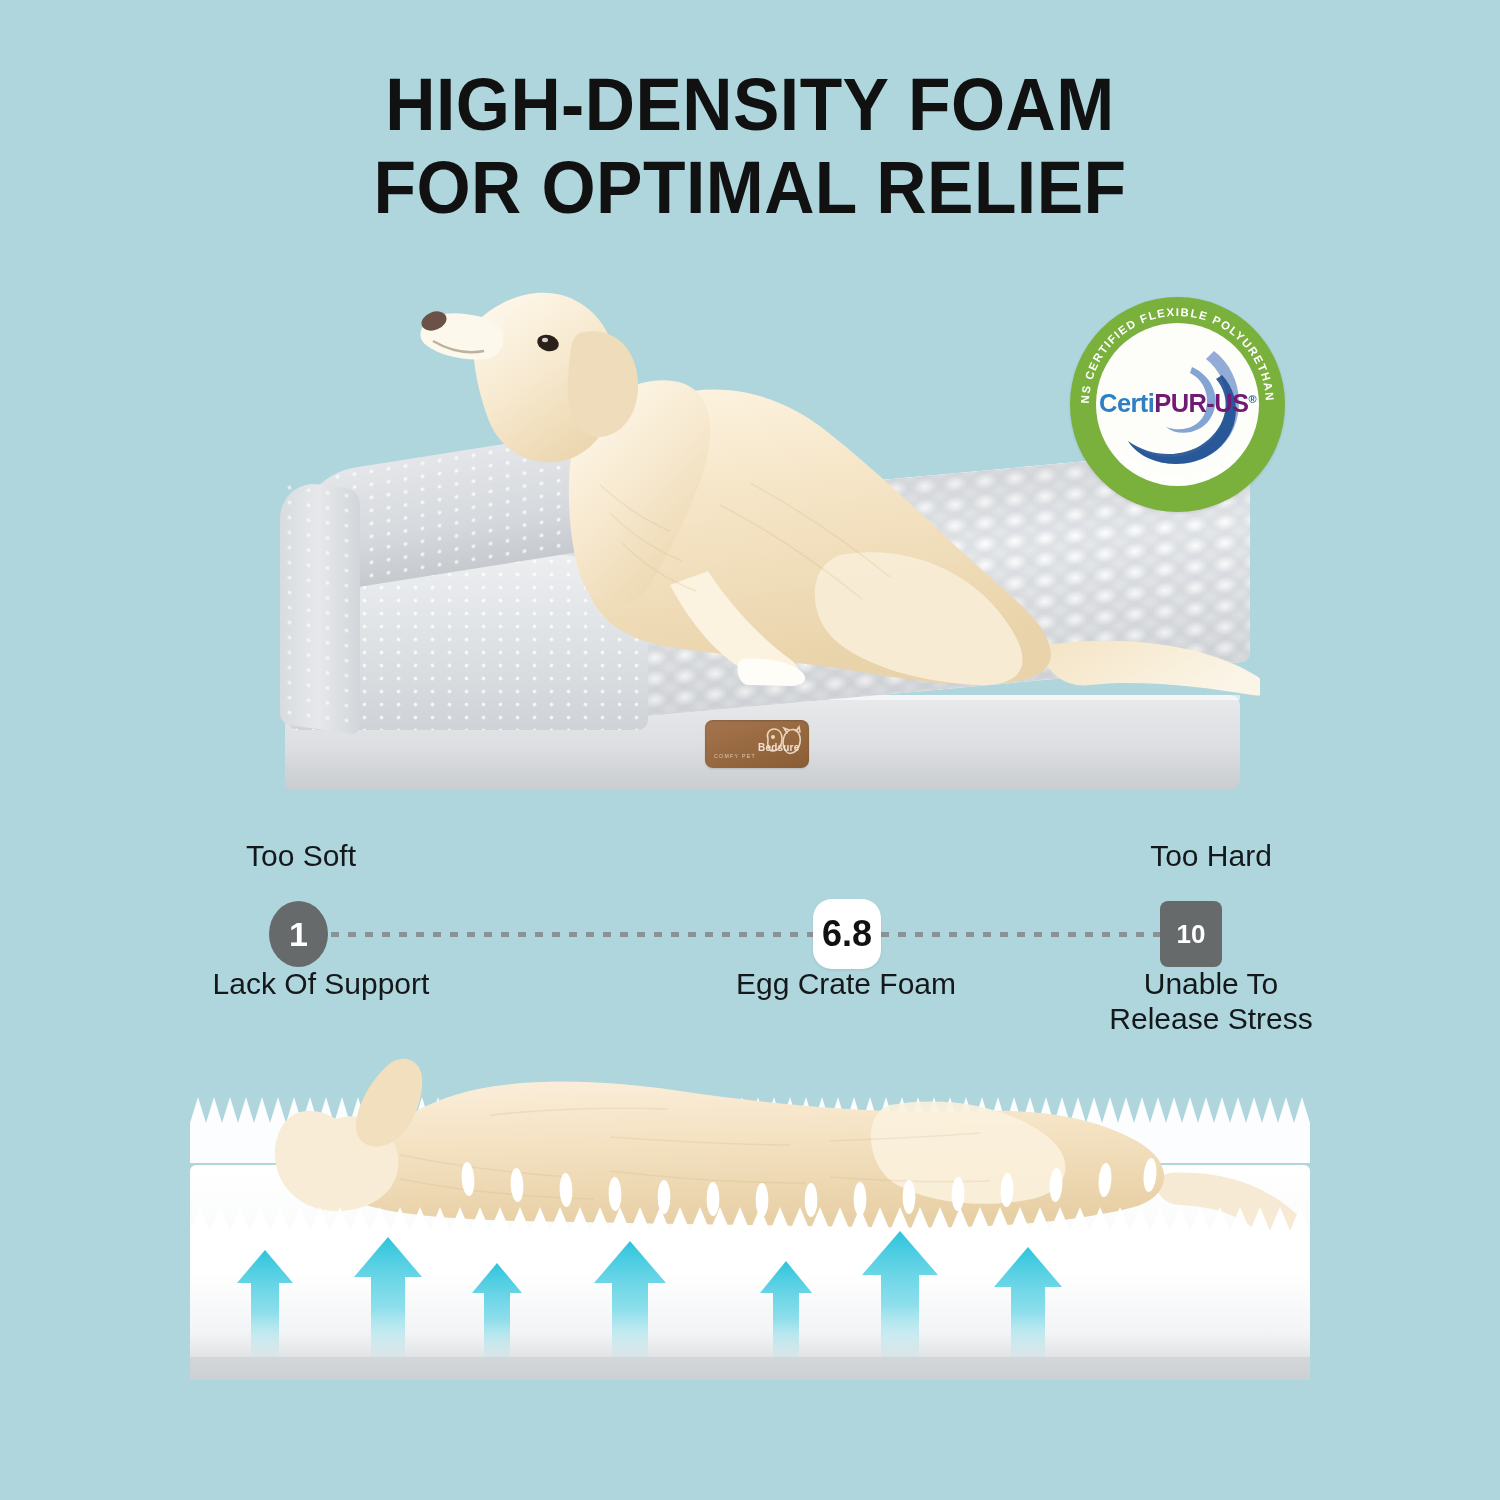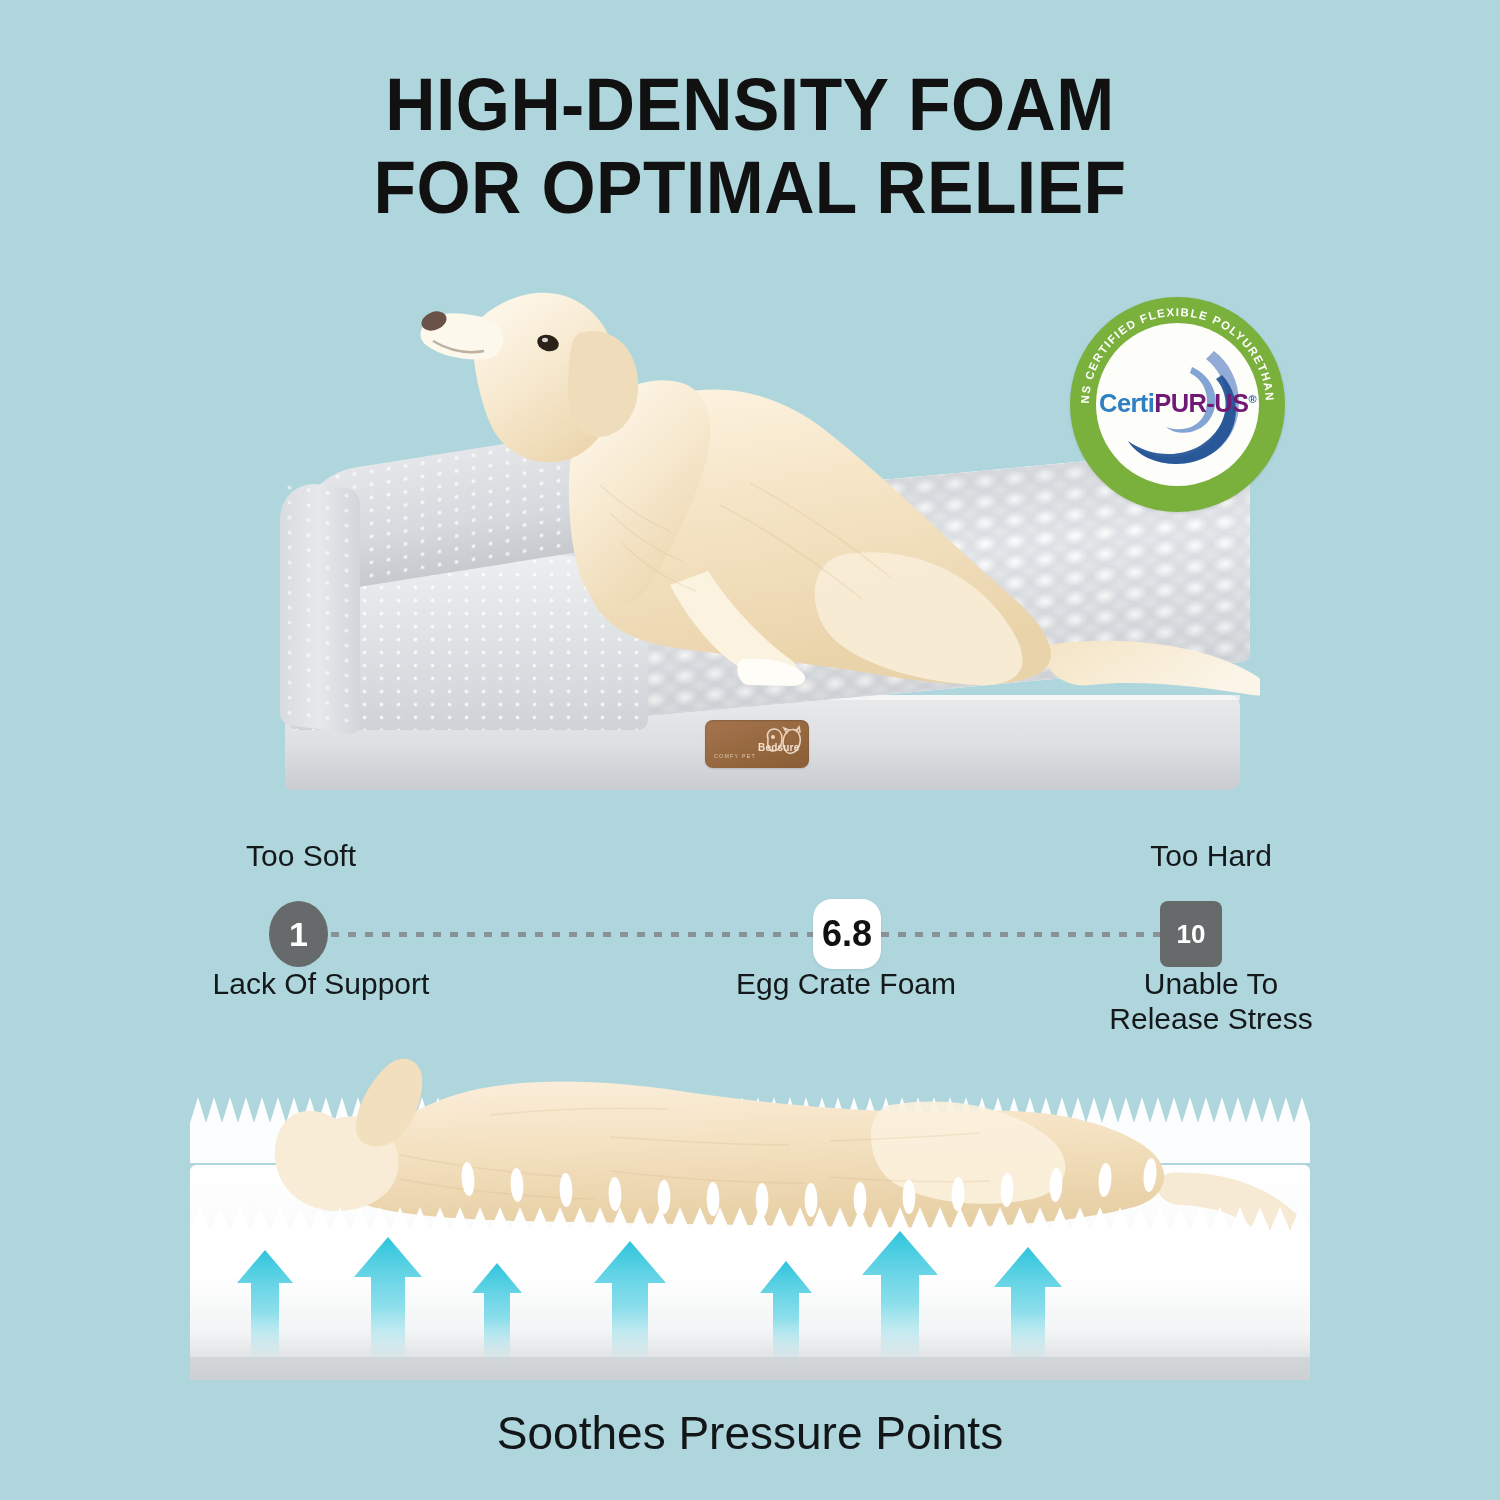--- a/index.html
+++ b/index.html
@@ -475,15 +475,14 @@
         </g>
         <g>
           <path d="M838,202 L872,242 L855,242 L855,320 L821,320 L821,242 L804,242 Z" fill="url(#arrowG)"></path>
         </g>
       </g>
 
       <rect x="0" y="312" width="1120" height="23" fill="#c9cccf" opacity="0.55"></rect>
     </svg>
   </div>
 
-  <div class="caption">Soothes Pressure Points</div>
 
 </div>
 
 </body></html>

